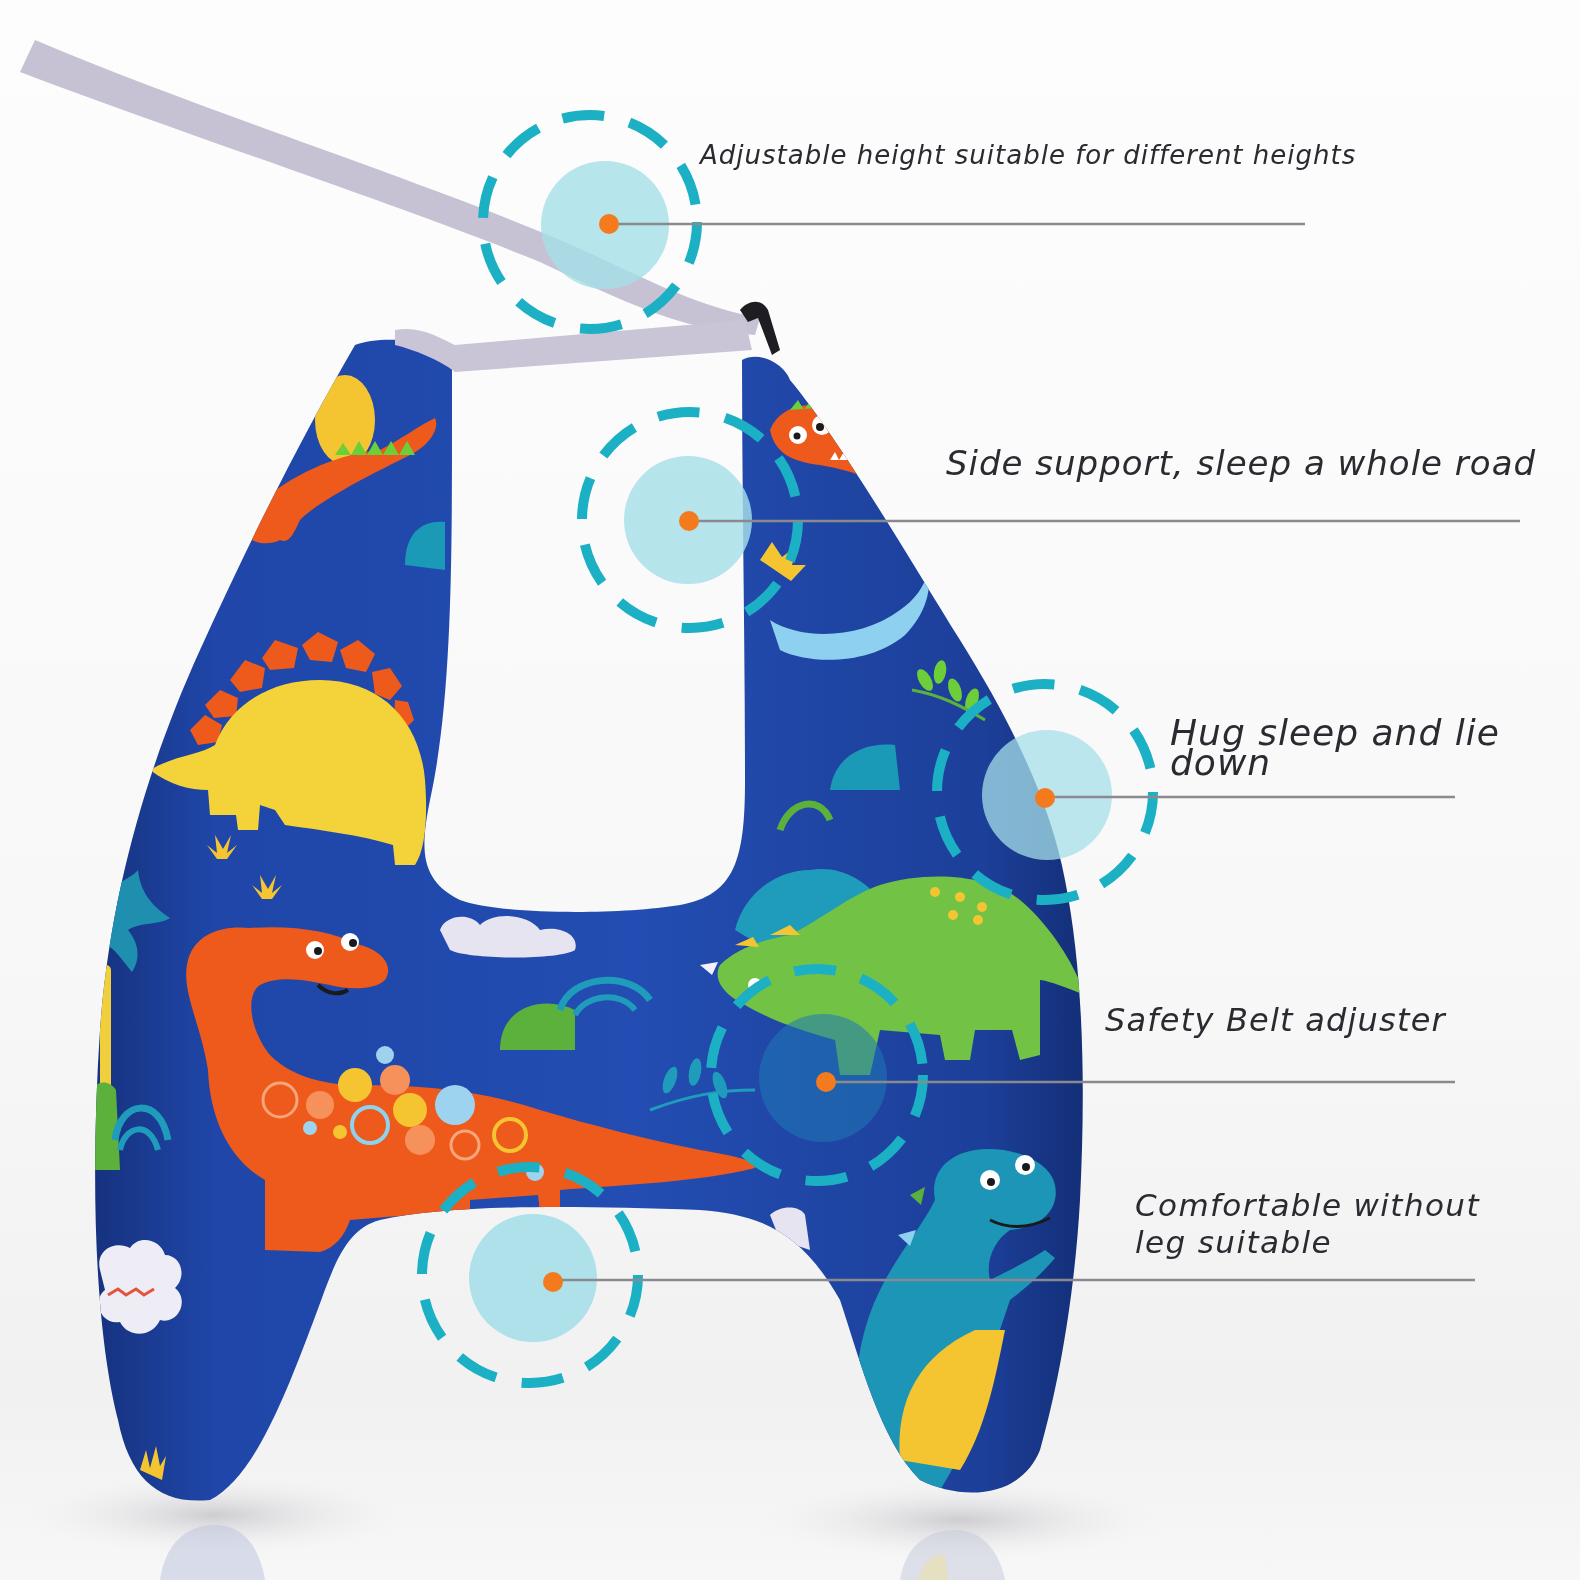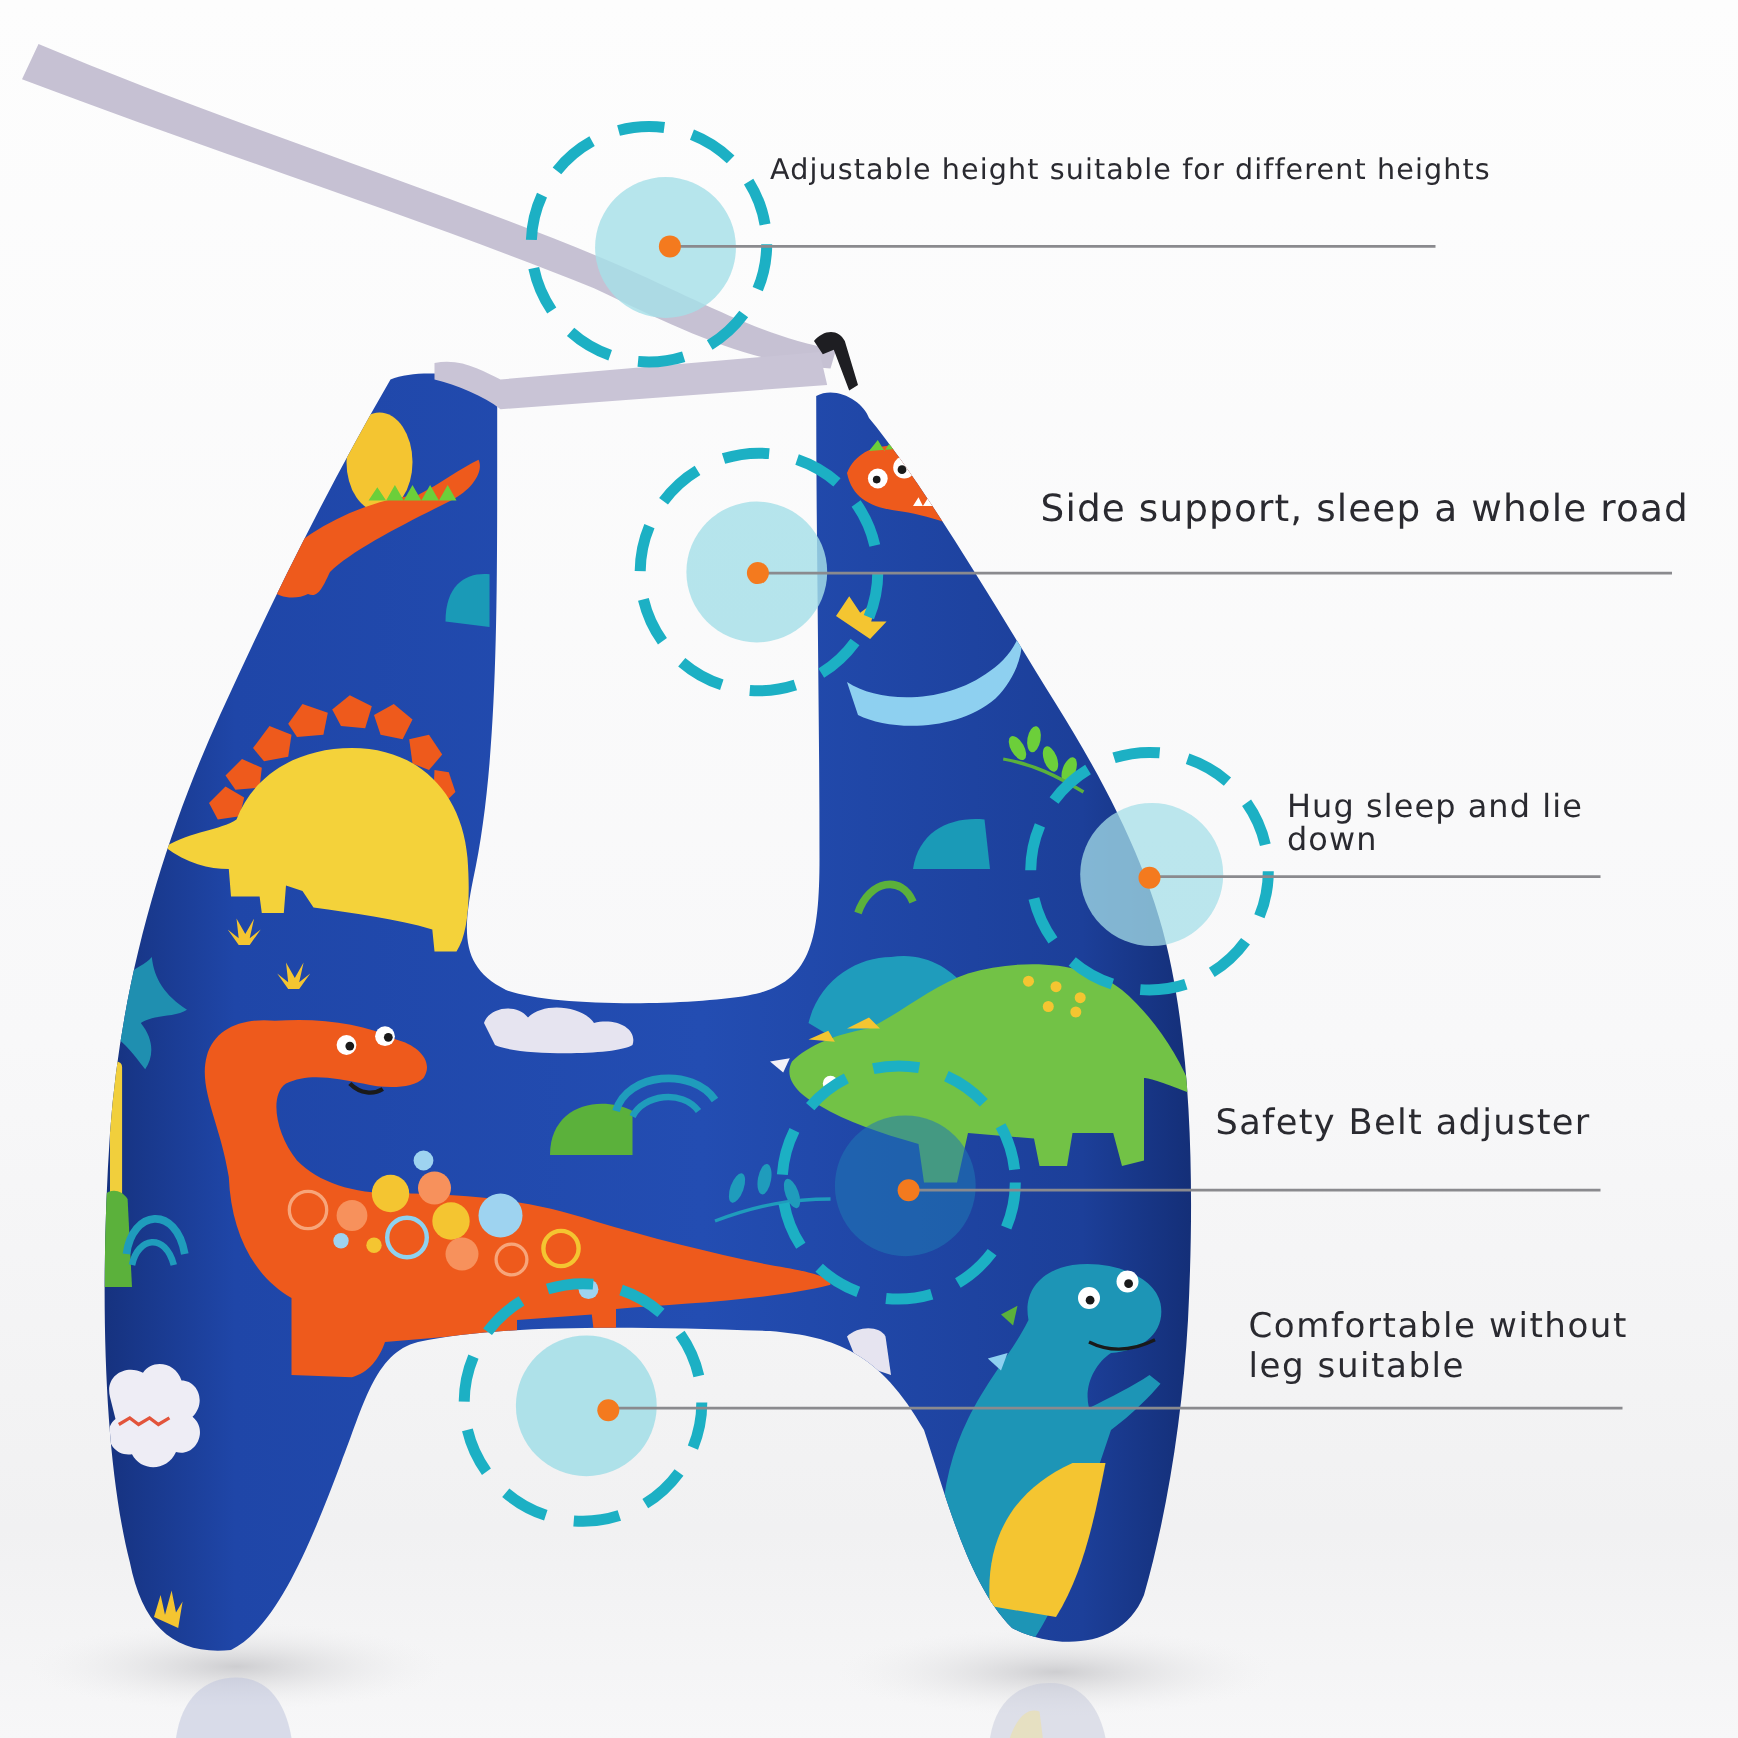--- a/index.html
+++ b/index.html
@@ -21,24 +21,25 @@
       top: 0;
       width: 1580px;
       height: 1580px;
     }
     .label {
       position: absolute;
       color: #2a2a30;
       white-space: nowrap;
       line-height: 1.05;
       letter-spacing: 0.5px;
+      font-style: italic;
     }
     .label.l1 { left: 700px; top: 142px; font-size: 26px; letter-spacing: 1px; }
     .label.l2 { left: 946px; top: 446px; font-size: 34px; letter-spacing: 1px; }
-    .label.l3 { left: 1170px; top: 718px; font-size: 29px; line-height: 30px; letter-spacing: 1px; }
+    .label.l3 { left: 1170px; top: 718px; font-size: 36px; line-height: 30px; letter-spacing: 1px; }
     .label.l4 { left: 1105px; top: 1004px; font-size: 32px; letter-spacing: 1.2px; }
     .label.l5 { left: 1123px; top: 1187px; font-size: 31px; line-height: 37px; letter-spacing: 1.4px; margin-left: 12px; }
     .label span { display: block; }
   </style>
 </head>
 <body>
 
 <svg id="scene" viewBox="0 0 1580 1580" xmlns="http://www.w3.org/2000/svg">
   <defs>
     <linearGradient id="fabricShade" x1="0" y1="0" x2="1" y2="0">

